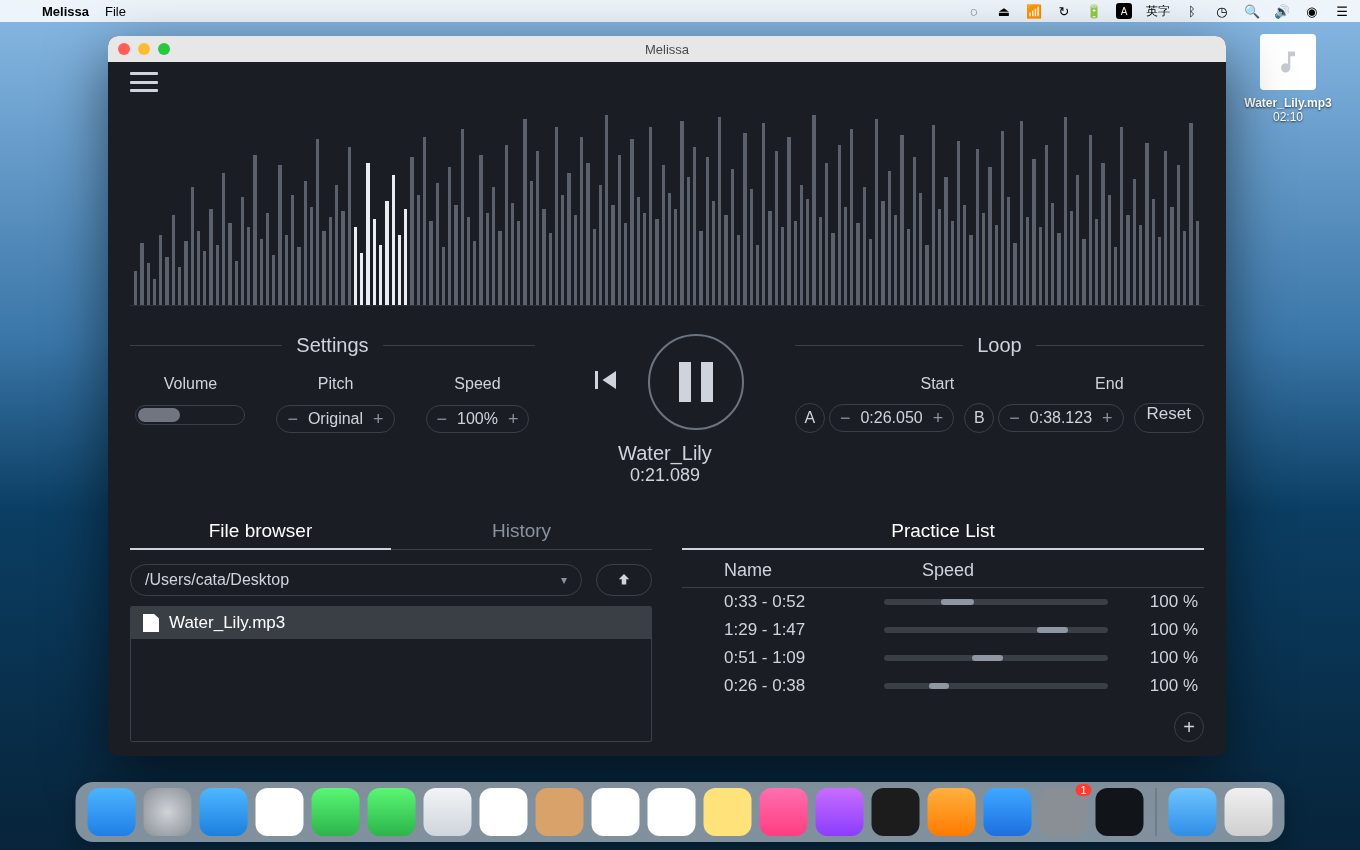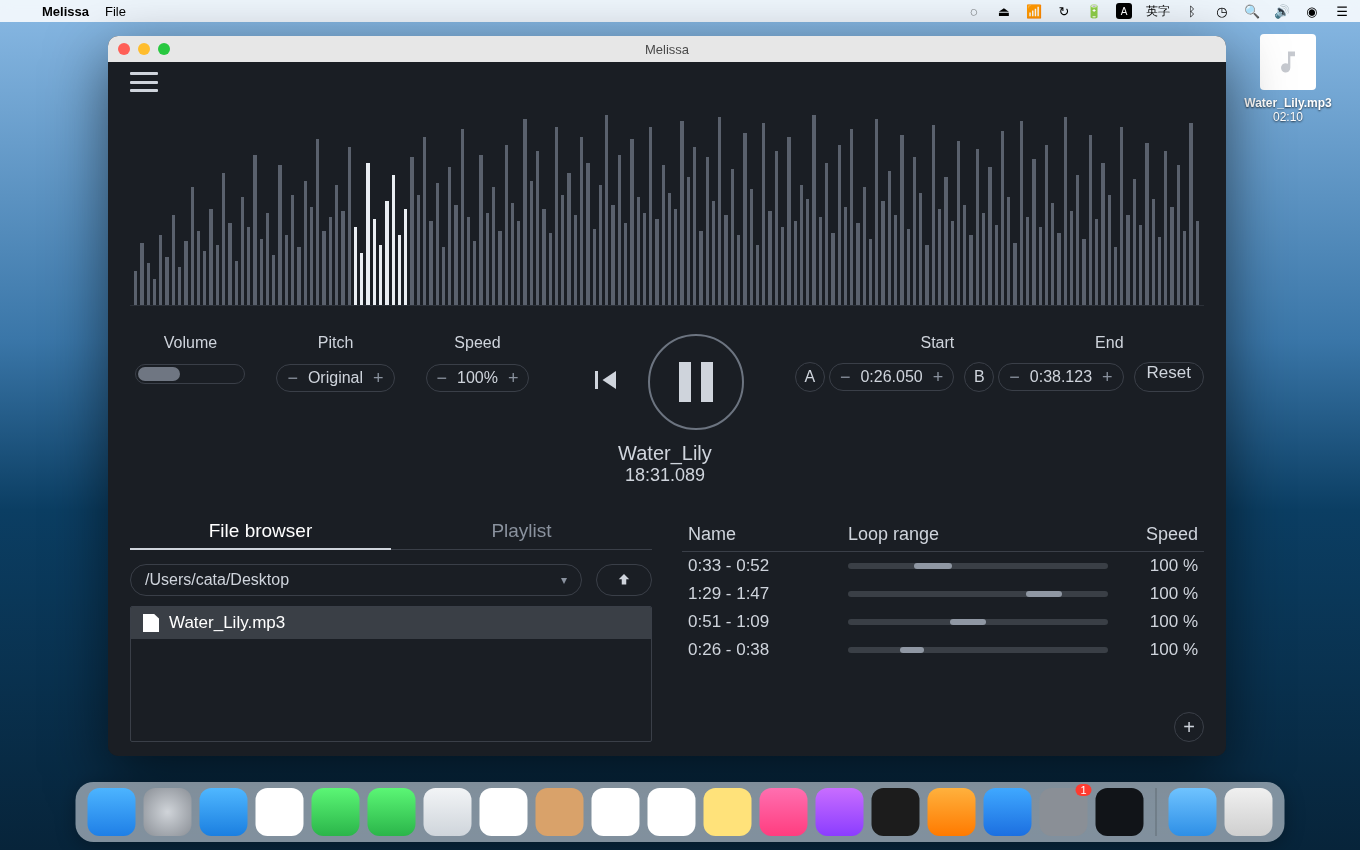--- a/index.html
+++ b/index.html
@@ -106,21 +106,21 @@
   .path-row { display:flex; gap:14px; margin-top:14px; align-items:center; }
   .path-pill { flex:1; height:32px; border:1px solid var(--border); border-radius:16px; display:flex; align-items:center; padding:0 14px; font-size:16px; justify-content:space-between; }
   .chev { font-size:12px; color:var(--fg-dim); }
   .up-btn { width:56px; height:32px; border:1px solid var(--border); border-radius:16px; display:flex; align-items:center; justify-content:center; cursor:pointer; }
 
   .file-list { margin-top:10px; border:1px solid var(--border); flex:1; border-radius:2px; overflow:hidden; }
   .file-row { display:flex; align-items:center; gap:10px; padding:6px 12px; background:#3a3f46; color:#fff; font-size:17px; }
   .file-row .ficon { width:16px; height:18px; background:#fff; display:inline-block; clip-path:polygon(0 0,70% 0,100% 25%,100% 100%,0 100%); }
 
   .practice-head { display:flex; font-size:18px; color:var(--fg); padding:10px 6px 6px; border-bottom:1px solid var(--border); }
-  .col-name{flex:0 0 160px;} .col-range{flex:1;} .col-speed{flex:0 0 90px; text-align:right;}
+  .col-name{flex:0 0 160px;margin-left:36px;} .col-range{flex:1;} .col-speed{flex:0 0 90px; text-align:right;}
   .practice-row { display:flex; align-items:center; padding:4px 6px; font-size:17px; }
   .range-bar { position:relative; height:6px; background:#3a3f46; border-radius:3px; }
   .range-seg { position:absolute; height:100%; background:#8f97a3; border-radius:3px; }
   .add-btn { align-self:flex-end; width:30px; height:30px; border:1px solid var(--border); border-radius:50%; display:flex; align-items:center; justify-content:center; margin-top:auto; cursor:pointer; font-size:20px; color:var(--fg); }
 
   
   .dock {
     position:absolute; left:50%; bottom:8px; transform:translateX(-50%);
     background:rgba(230,233,238,0.55); border-radius:18px; padding:6px 12px;
     display:flex; gap:8px; align-items:flex-end; box-shadow:0 4px 20px rgba(0,0,0,.3);
@@ -351,20 +351,25 @@
         <div class="bar" style="height: 98px;"></div>
         <div class="bar" style="height: 140px;"></div>
         <div class="bar" style="height: 74px;"></div>
         <div class="bar" style="height: 182px;"></div>
         <div class="bar" style="height: 84px;"></div>
       </div>
 
     <div class="controls">
 
       <div class="section">
+        <div class="section-title-row">
+          <div class="hr"></div>
+          <span>Settings</span>
+          <div class="hr"></div>
+        </div>
         <div class="subcols">
           <div class="subcol">
             <div class="label">Volume</div>
             <div class="volume-track">
                 <div class="volume-fill"></div>
               </div>
           </div>
           <div class="subcol">
             <div class="label">Pitch</div>
             <div class="pill">
@@ -392,24 +397,29 @@
               </svg>
           </div>
           <div class="play-btn">
             <div class="pause-bars">
                 <span></span>
                 <span></span>
               </div>
           </div>
         </div>
         <div class="track-name">Water_Lily</div>
-        <div class="track-time">18:31.089</div>
+        <div class="track-time">0:21.089</div>
       </div>
 
       <div class="section">
+        <div class="section-title-row">
+          <div class="hr"></div>
+          <span>Loop</span>
+          <div class="hr"></div>
+        </div>
         <div class="loop-cols">
           <div class="loop-group">
             <div class="label">Start</div>
             <div class="loop-row">
               <div class="ab-btn">A</div>
               <div class="pill">
                 <span class="pm">−</span>
                 <span>0:26.050</span>
                 <span class="pm">+</span>
               </div>
@@ -431,21 +441,21 @@
             <div class="reset-btn">Reset</div>
           </div>
         </div>
       </div>
     </div>
 
     <div class="lower">
       <div class="left-pane">
         <div class="tabs">
           <div class="tab active">File browser</div>
-          <div class="tab">Playlist</div>
+          <div class="tab">History</div>
         </div>
         <div class="path-row">
           <div class="path-pill">
             <span>/Users/cata/Desktop</span>
             <span class="chev">▾</span>
           </div>
           <div class="up-btn">
             <svg width="18" height="18" viewBox="0 0 24 24" fill="#cfd4dc">
                 <path d="M12 4l7 7h-4v7h-6v-7H5z"></path>
               </svg>
@@ -454,24 +464,24 @@
         <div class="file-list">
           <div class="file-row">
             <span class="ficon"></span>
             <span>Water_Lily.mp3</span>
           </div>
         </div>
       </div>
 
       <div class="right-pane">
         <div class="tabs">
+          <div class="tab active">Practice List</div>
         </div>
         <div class="practice-head">
           <div class="col-name">Name</div>
-          <div class="col-range">Loop range</div>
           <div class="col-speed">Speed</div>
         </div>
         <div id="practice-rows">
             <div class="practice-row">
               <div class="col-name">0:33 - 0:52</div>
               <div class="col-range">
                 <div class="range-bar">
                   <div class="range-seg" style="left:25.384615384615383%;width:14.615384615384617%"></div>
                 </div>
               </div>

